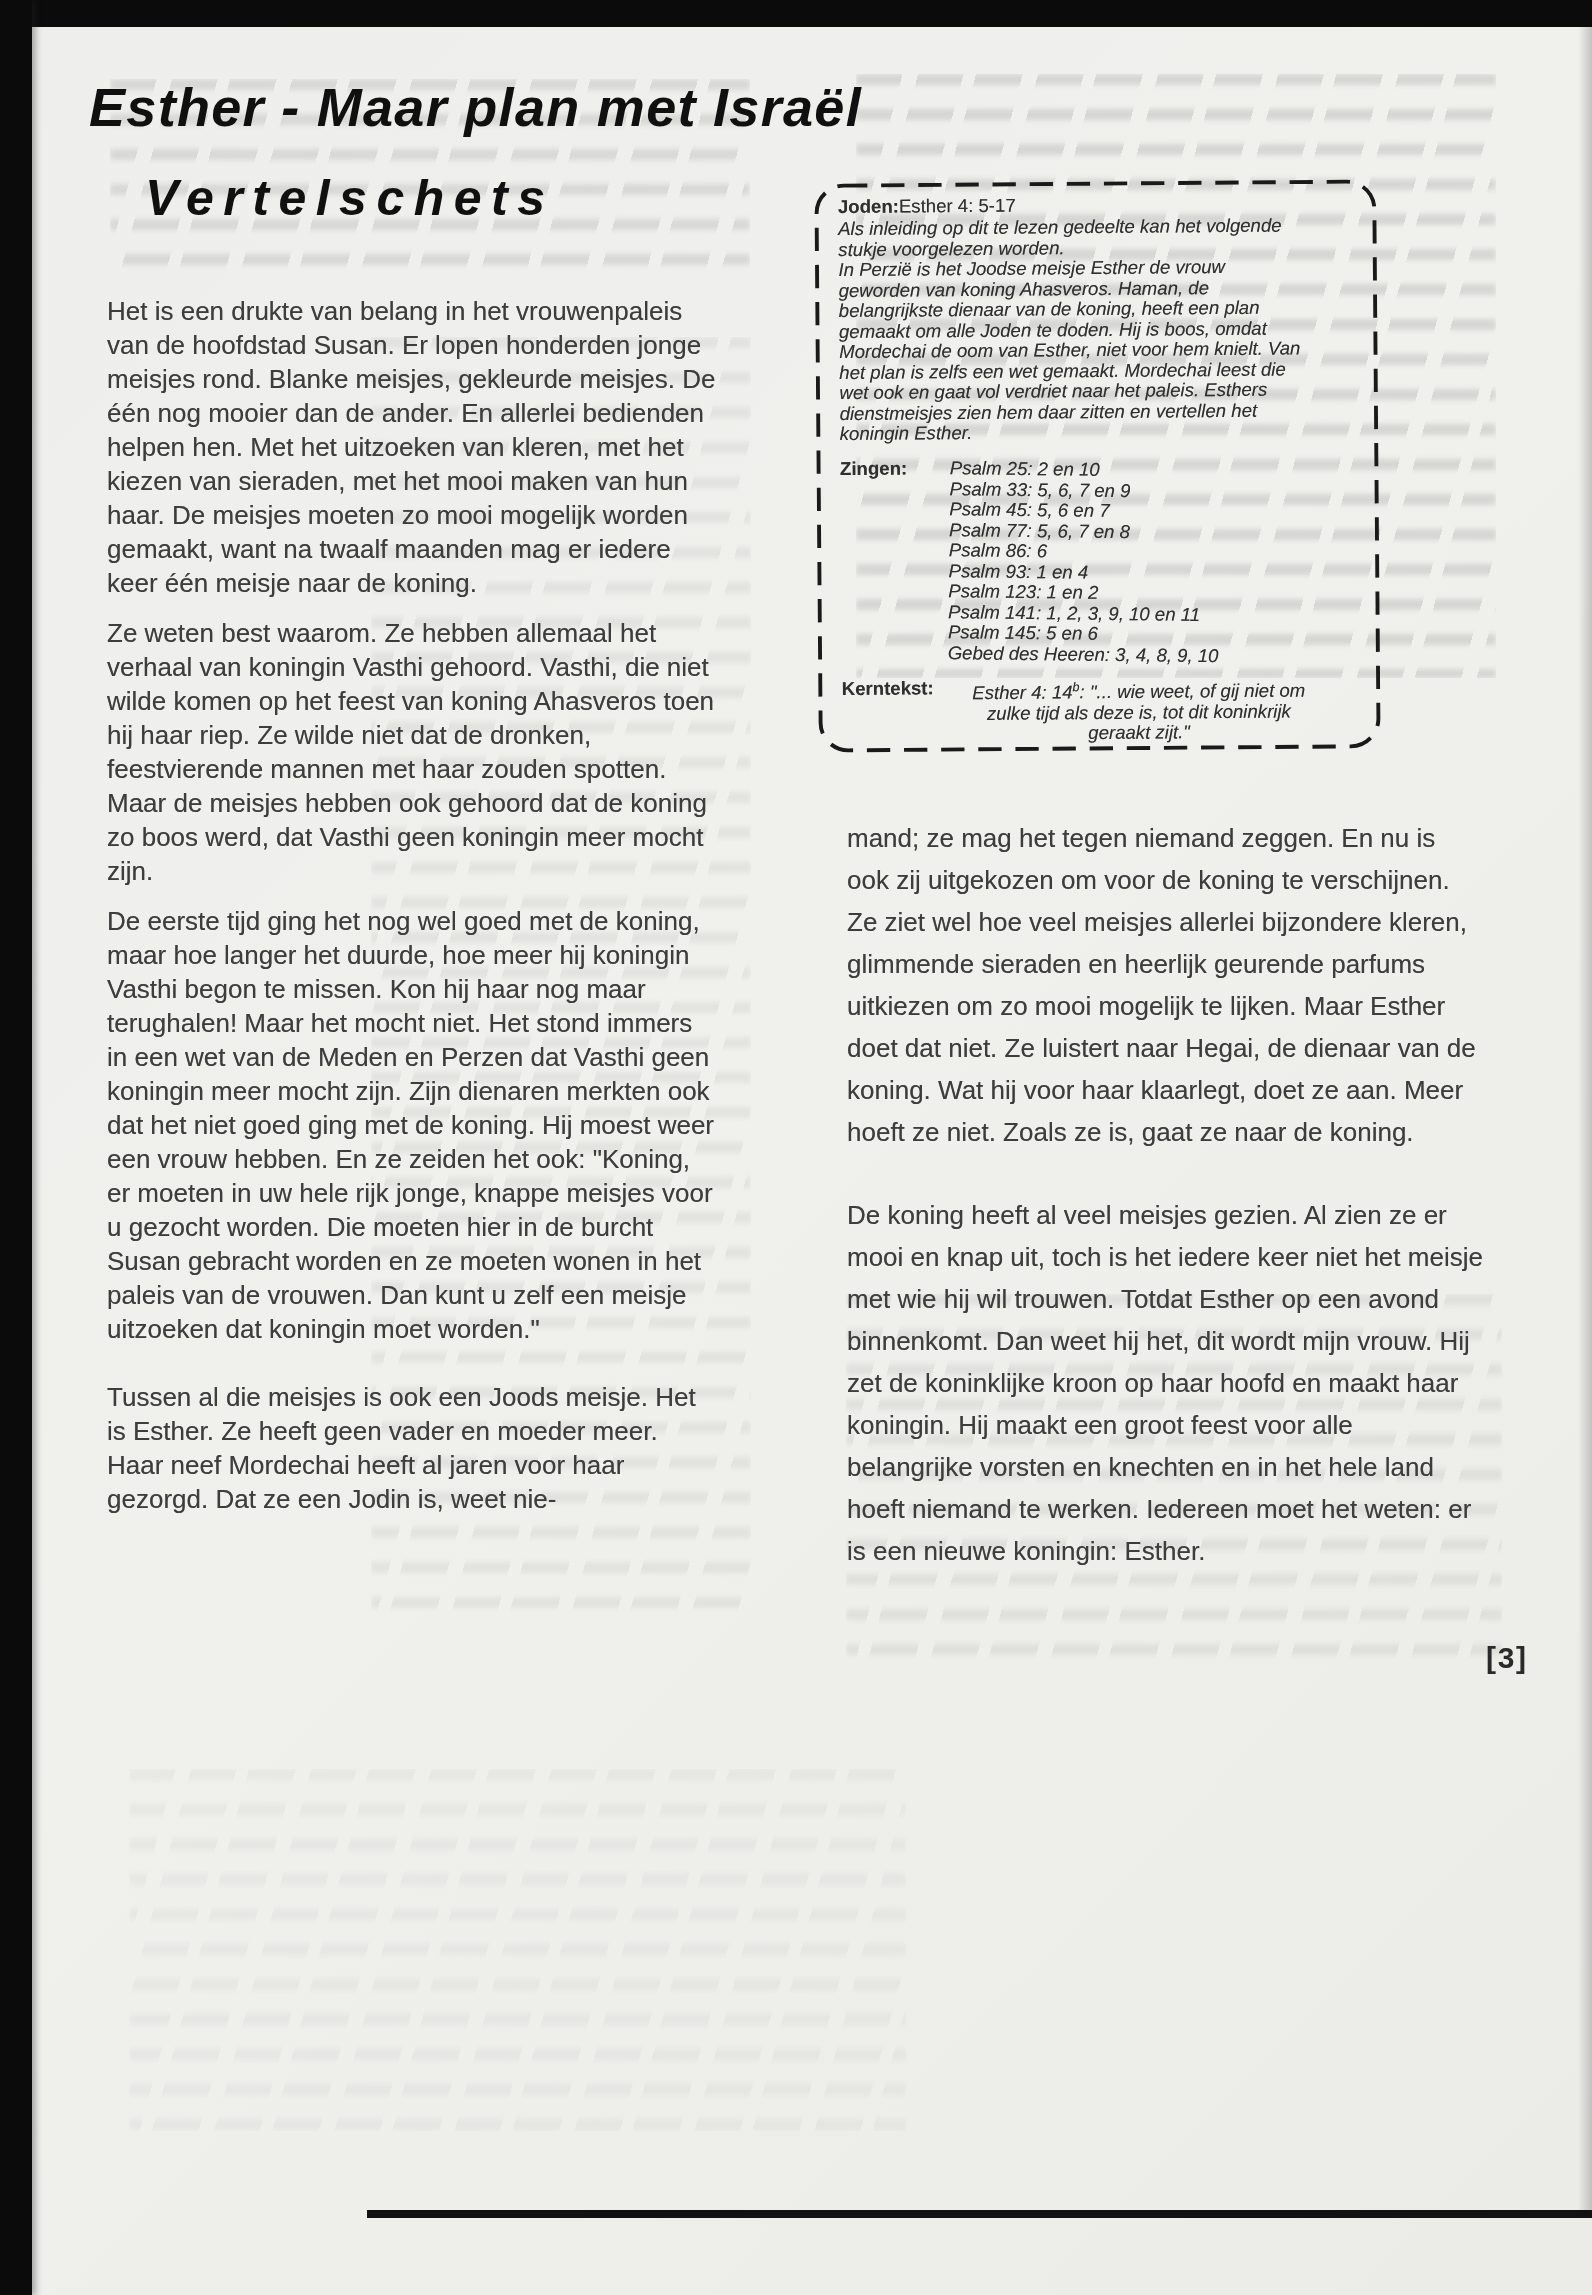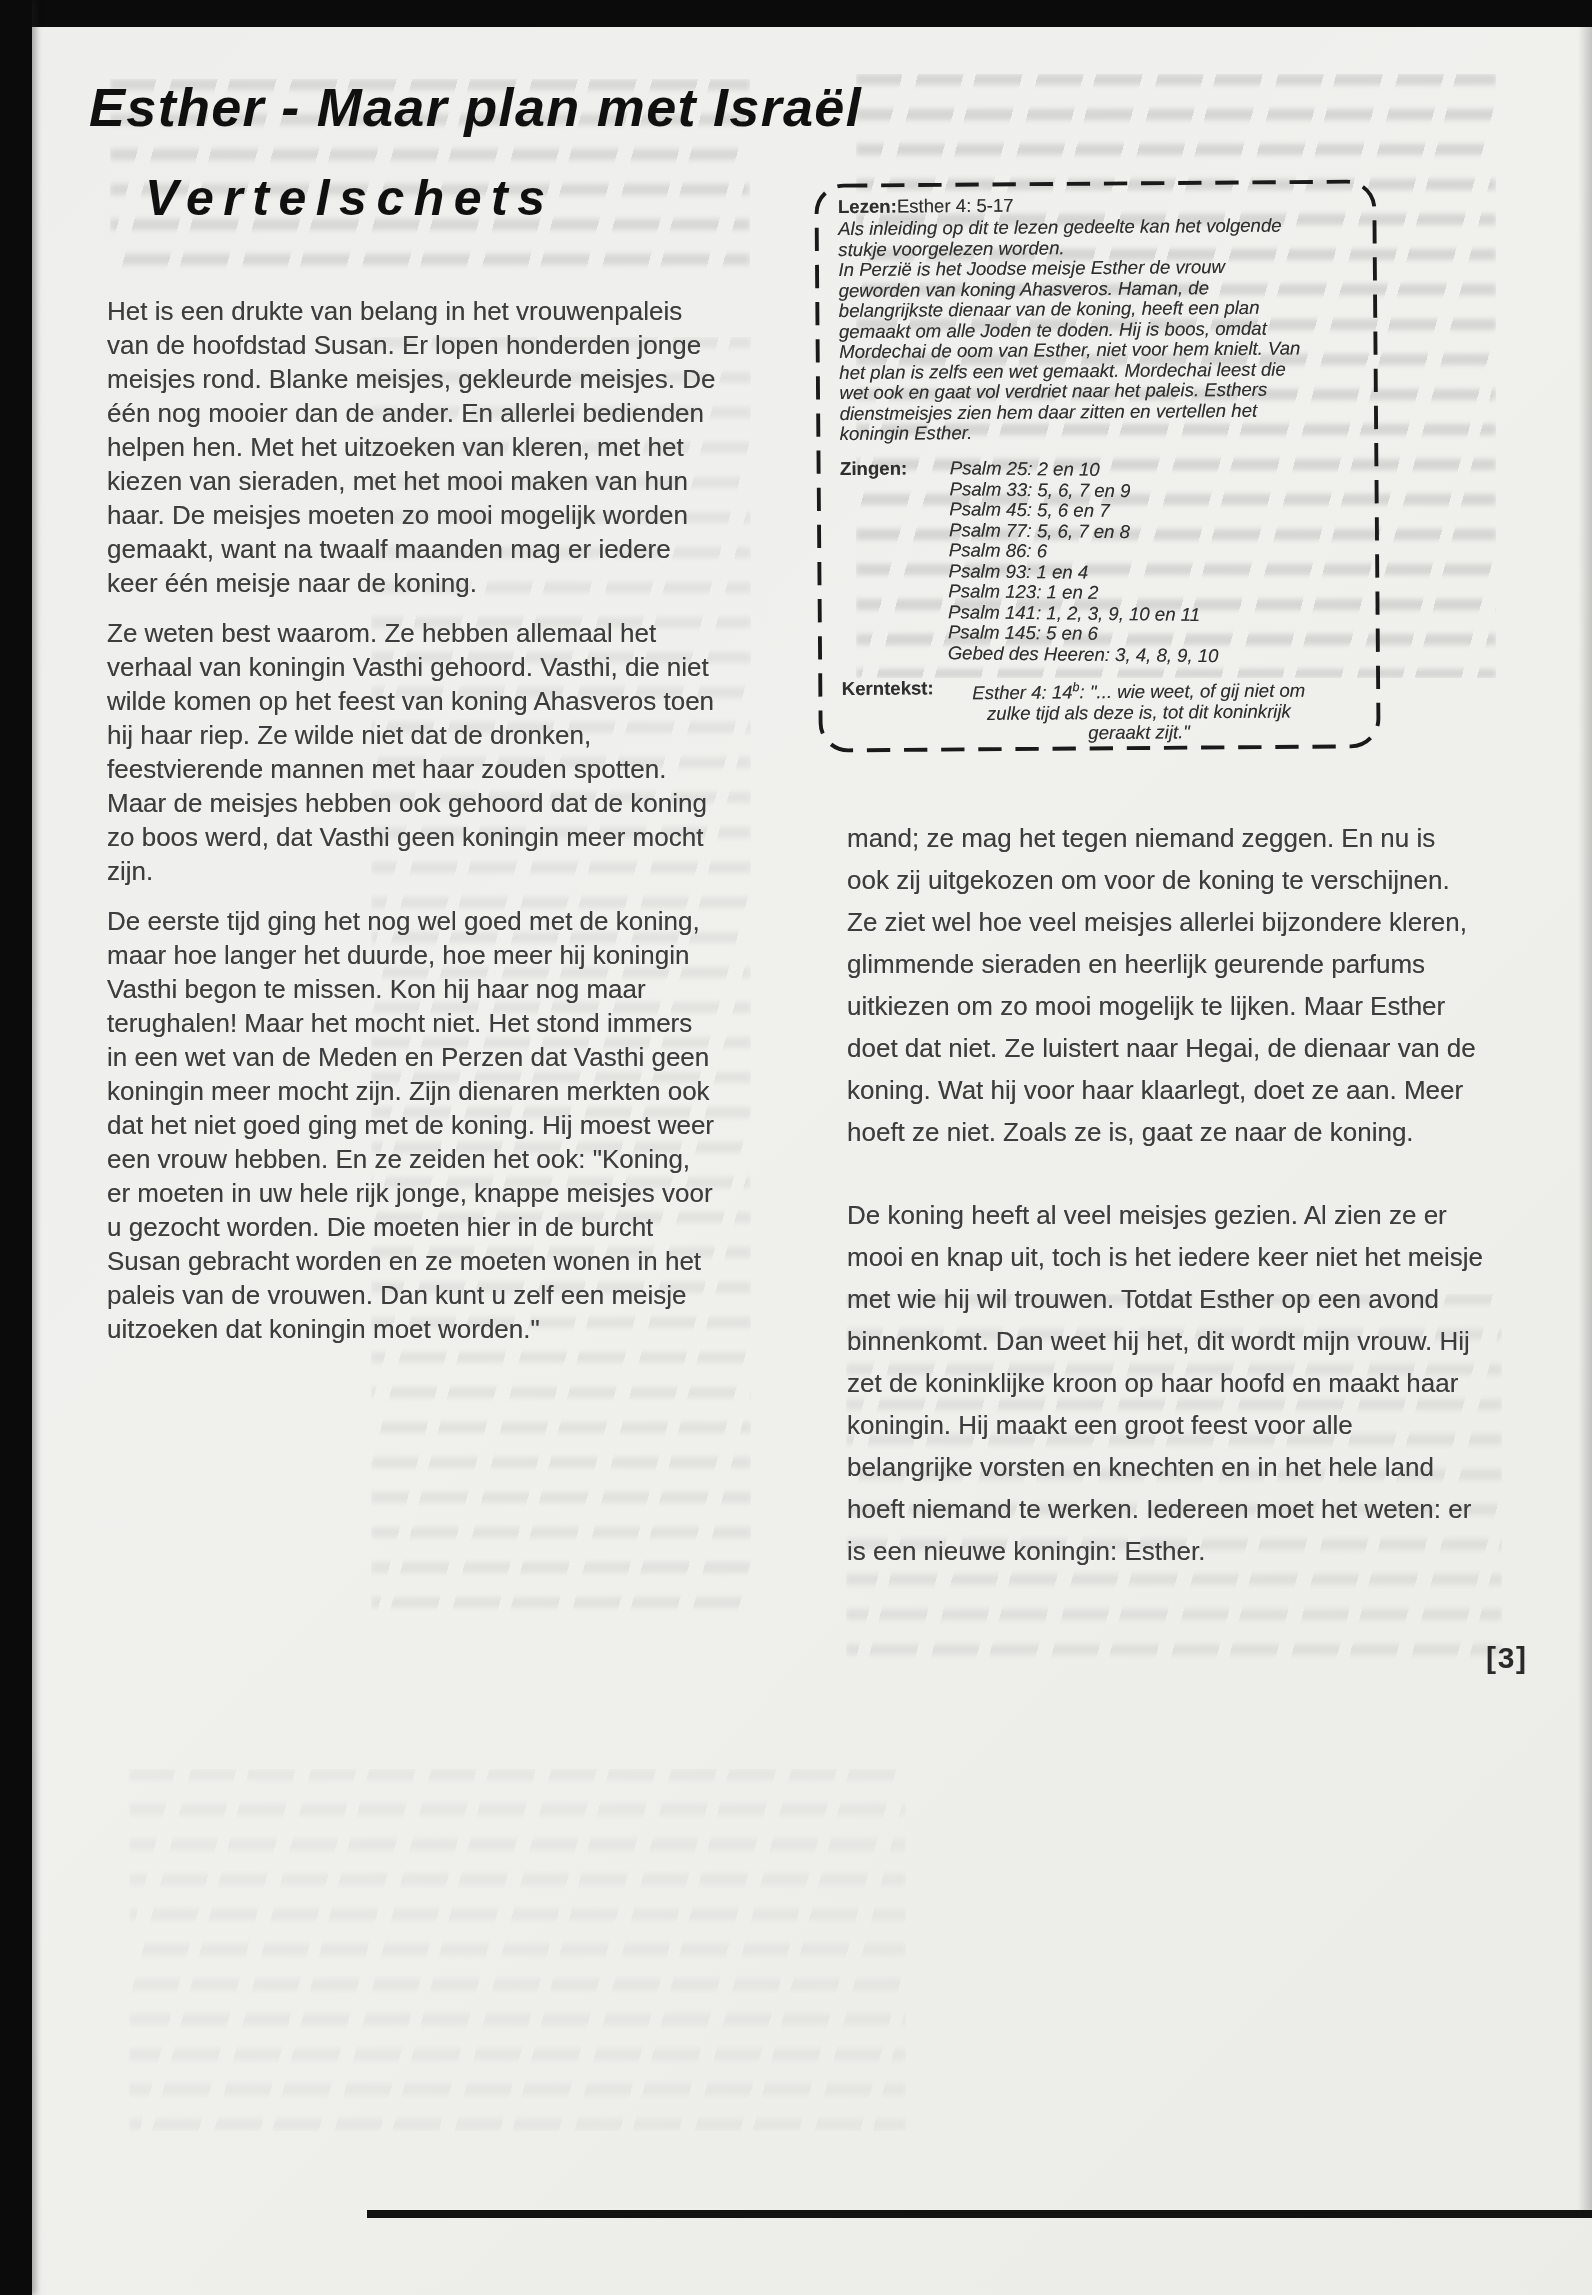--- a/index.html
+++ b/index.html
@@ -107,30 +107,31 @@
   <div class="edge-bottom-line"></div>
   <div class="edge-right-shade"></div>
 
   <h1 class="title">Esther - Maar plan met Israël</h1>
   <h2 class="subtitle">Vertelschets</h2>
 
   <div class="col-left">
     <p>Het is een drukte van belang in het vrouwenpaleis van de hoofdstad Susan. Er lopen honderden jonge meisjes rond. Blanke meisjes, gekleurde meisjes. De één nog mooier dan de ander. En allerlei bedienden helpen hen. Met het uitzoeken van kleren, met het kiezen van sieraden, met het mooi maken van hun haar. De meisjes moeten zo mooi mogelijk worden gemaakt, want na twaalf maanden mag er iedere keer één meisje naar de koning.</p>
     <p>Ze weten best waarom. Ze hebben allemaal het verhaal van koningin Vasthi gehoord. Vasthi, die niet wilde komen op het feest van koning Ahasveros toen hij haar riep. Ze wilde niet dat de dronken, feestvierende mannen met haar zouden spotten. Maar de meisjes hebben ook gehoord dat de koning zo boos werd, dat Vasthi geen koningin meer mocht zijn.</p>
     <p>De eerste tijd ging het nog wel goed met de koning, maar hoe langer het duurde, hoe meer hij koningin Vasthi begon te missen. Kon hij haar nog maar terughalen! Maar het mocht niet. Het stond immers in een wet van de Meden en Perzen dat Vasthi geen koningin meer mocht zijn. Zijn dienaren merkten ook dat het niet goed ging met de koning. Hij moest weer een vrouw hebben. En ze zeiden het ook: "Koning, er moeten in uw hele rijk jonge, knappe meisjes voor u gezocht worden. Die moeten hier in de burcht Susan gebracht worden en ze moeten wonen in het paleis van de vrouwen. Dan kunt u zelf een meisje uitzoeken dat koningin moet worden."</p>
+    <p class="gap-before">Tussen al die meisjes is ook een Joods meisje. Het is Esther. Ze heeft geen vader en moeder meer. Haar neef Mordechai heeft al jaren voor haar gezorgd. Dat ze een Jodin is, weet nie-</p>
   </div>
 
   <div class="info-box">
     <svg class="box-border" width="563" height="570" aria-hidden="true" viewBox="0 0 652 660">
       <rect x="3" y="3" width="646" height="654" rx="32" fill="none" stroke="#1a1a1a" stroke-width="4.5" stroke-dasharray="27 16"></rect>
     </svg>
     <div class="box-content">
 
       <div class="lezen-line">
-        <span class="lbl">Lezen:</span><span class="ref">Esther 4: 5-17</span>
+        <span class="lbl">Joden:</span><span class="ref">Esther 4: 5-17</span>
       </div>
       <p class="it">Als inleiding op dit te lezen gedeelte kan het volgende stukje voorgelezen worden.</p>
       <p class="it">In Perzië is het Joodse meisje Esther de vrouw geworden van koning Ahasveros. Haman, de belangrijkste dienaar van de koning, heeft een plan gemaakt om alle Joden te doden. Hij is boos, omdat Mordechai de oom van Esther, niet voor hem knielt. Van het plan is zelfs een wet gemaakt. Mordechai leest die wet ook en gaat vol verdriet naar het paleis. Esthers dienstmeisjes zien hem daar zitten en vertellen het koningin Esther.</p>
 
       <div class="zingen-row">
         <span class="lbl">Zingen:</span>
         <div class="psalm-list">
           <div class="it">Psalm 25: 2 en 10</div>
           <div class="it">Psalm 33: 5, 6, 7 en 9</div>
           <div class="it">Psalm 45: 5, 6 en 7</div>

